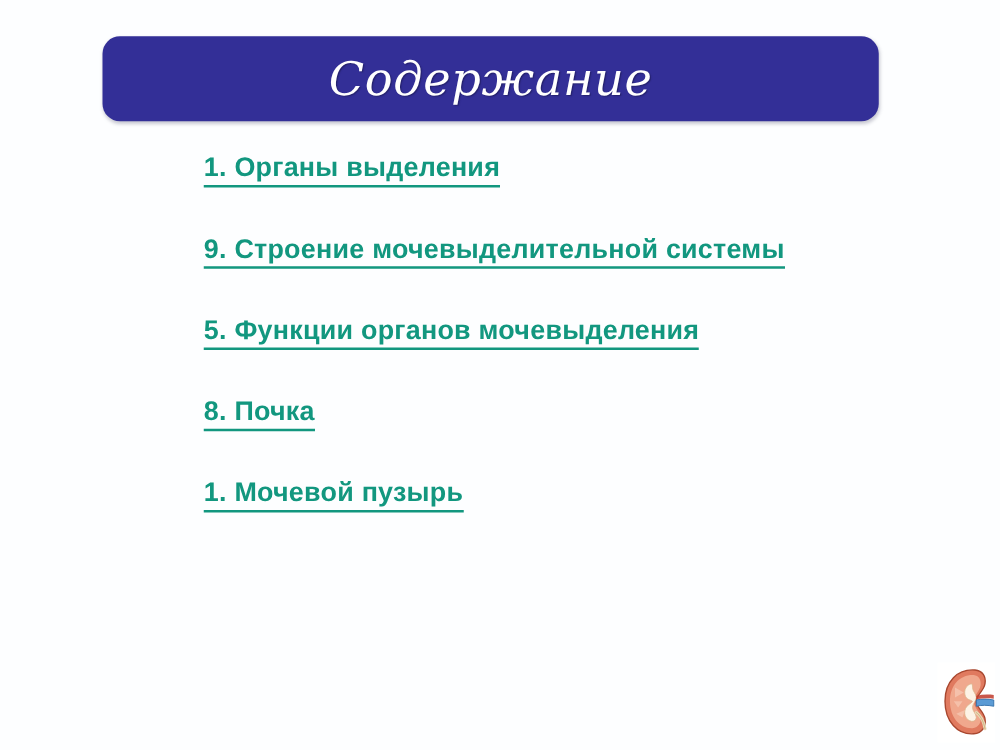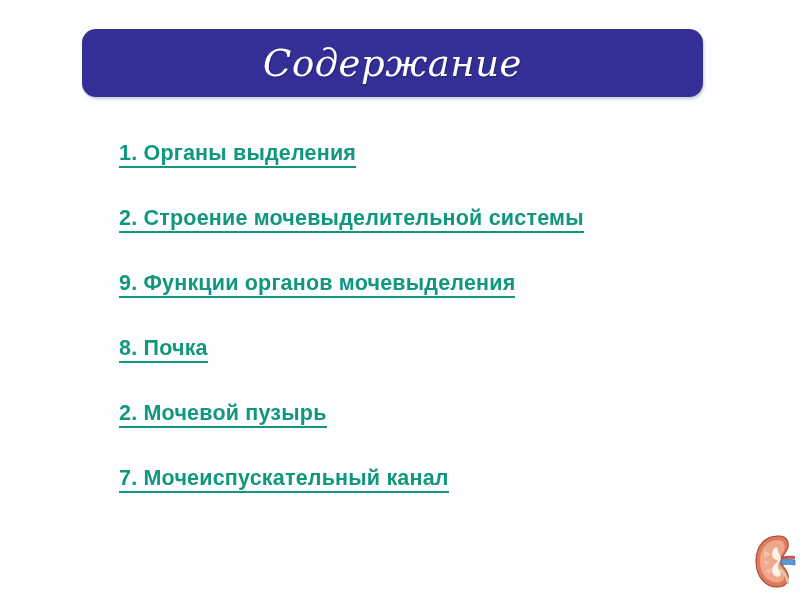--- a/index.html
+++ b/index.html
@@ -56,21 +56,22 @@
     left: 119px;
     top: 122px;
     width: 640px;
     margin: 0;
     padding: 0;
     list-style: none;
   }
   .contents-item {
     height: 65px;
     display: flex;
-    align-items: center;
+    align-items: flex-start;
+    margin-left: 44px;
   }
   .contents-link {
     display: inline-block;
     color: #12977f;
     font-family: "Liberation Sans", sans-serif;
     font-weight: bold;
     font-size: 21.5px;
     line-height: 1.15;
     letter-spacing: 0.2px;
     white-space: nowrap;
@@ -103,33 +104,30 @@
 
   <div class="title-banner">
     <span class="title-text">Содержание</span>
   </div>
 
   <ul class="contents-list">
     <li class="contents-item">
       <a class="contents-link">1. Органы выделения</a>
     </li>
     <li class="contents-item">
-      <a class="contents-link">2. Строение мочевыделительной системы</a>
+      <a class="contents-link">9. Строение мочевыделительной системы</a>
     </li>
     <li class="contents-item">
-      <a class="contents-link">9. Функции органов мочевыделения</a>
+      <a class="contents-link">5. Функции органов мочевыделения</a>
     </li>
     <li class="contents-item">
       <a class="contents-link">8. Почка</a>
     </li>
     <li class="contents-item">
-      <a class="contents-link">2. Мочевой пузырь</a>
-    </li>
-    <li class="contents-item">
-      <a class="contents-link">7. Мочеиспускательный канал</a>
+      <a class="contents-link">1. Мочевой пузырь</a>
     </li>
   </ul>
 
   <div class="kidney-figure">
     <svg viewBox="0 0 46 64" xmlns="http://www.w3.org/2000/svg">
       <rect x="0" y="0" width="46" height="64" fill="#ffffff"></rect>
 
       <path d="M30 6 C16 5 6 15 6 31 C6 47 16 58 29 57 C36 56.5 39 51 38 45
                C37 39 31 36 31 31 C31 26 37 23 38 17 C39 11 36 6.5 30 6 Z" fill="#e07a5f" stroke="#a8472f" stroke-width="1.1"></path>
 

